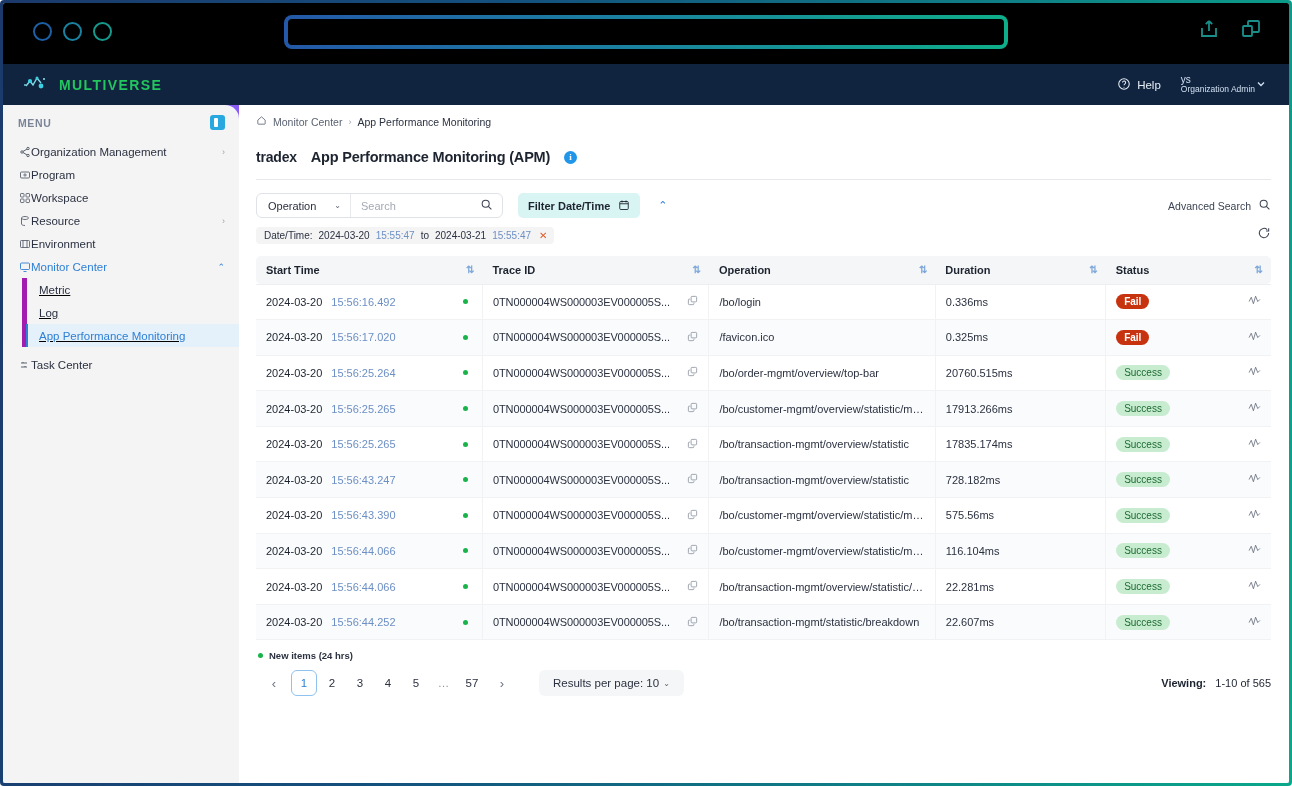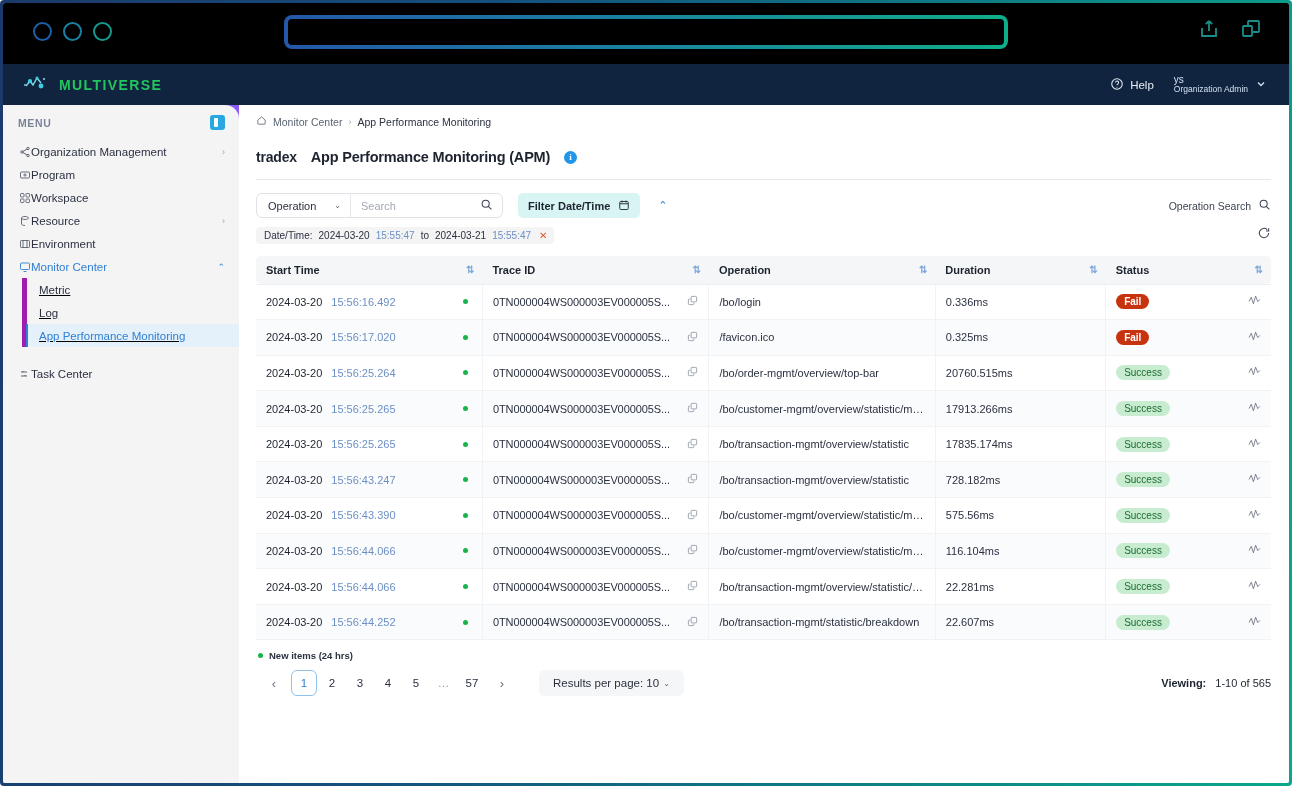--- a/index.html
+++ b/index.html
@@ -69,21 +69,21 @@
     display: flex; align-items: center;
   }
   .brand { display: flex; align-items: center; gap: 9px; margin-left: 21px; }
   .brand-text {
     color: #22c55e; font-size: 14px; letter-spacing: 1.4px; font-weight: 700;
   }
   .appbar-right {
     margin-left: auto; display: flex; align-items: center; gap: 20px; margin-right: 22px;
   }
   .help-btn { display: flex; align-items: center; gap: 6px; color: #e6edf6; font-size: 11.5px; }
-  .user-chunk { display: flex; align-items: center; gap: 7px; }
+  .user-chunk { display: flex; align-items: center; }
   .user-initials { color: #cfe0f2; font-size: 10px; line-height: 1.1; }
   .user-role { color: #cfe0f2; font-size: 8.5px; line-height: 1.1; }
 
   
   .body-area {
     position: absolute; left: 0; top: 102px;
     width: 1286px; height: 678px;
     background: #8b5cf6;
     display: flex;
   }
@@ -442,21 +442,21 @@
             <span>Metric</span>
           </div>
           <div class="subnav-item">
             <span>Log</span>
           </div>
           <div class="subnav-item active">
             <span>App Performance Monitoring</span>
           </div>
         </div>
 
-        <div class="nav-item" style="margin-top:15px">
+        <div class="nav-item" style="margin-top:6px">
           <span class="ico">
             <svg width="12" height="12" viewBox="0 0 24 24" fill="none" stroke="currentColor" stroke-width="1.9">
               <path d="M4 8h12M8 8V6M4 16h12M12 16v-2"></path>
             </svg>
           </span>
           <span class="lbl">Task Center</span>
         </div>
 
       </div>
     </div>
@@ -504,21 +504,21 @@
             <svg width="12" height="12" viewBox="0 0 24 24" fill="none" stroke="#1d2430" stroke-width="1.8">
               <rect x="3.5" y="5" width="17" height="16" rx="2"></rect>
                   <path d="M3.5 9.5h17M8 3v4M16 3v4"></path>
             </svg>
           </span>
         </div>
 
         <span class="collapse-caret">⌃</span>
 
         <div class="adv-search">
-          <span>Operation Search</span>
+          <span>Advanced Search</span>
           <span>
             <svg width="13" height="13" viewBox="0 0 24 24" fill="none" stroke="#3c4352" stroke-width="1.9">
               <circle cx="10.5" cy="10.5" r="6.5"></circle>
                   <path d="M15.3 15.3L21 21"></path>
             </svg>
           </span>
         </div>
       </div>
 
       <div class="chip-row">

